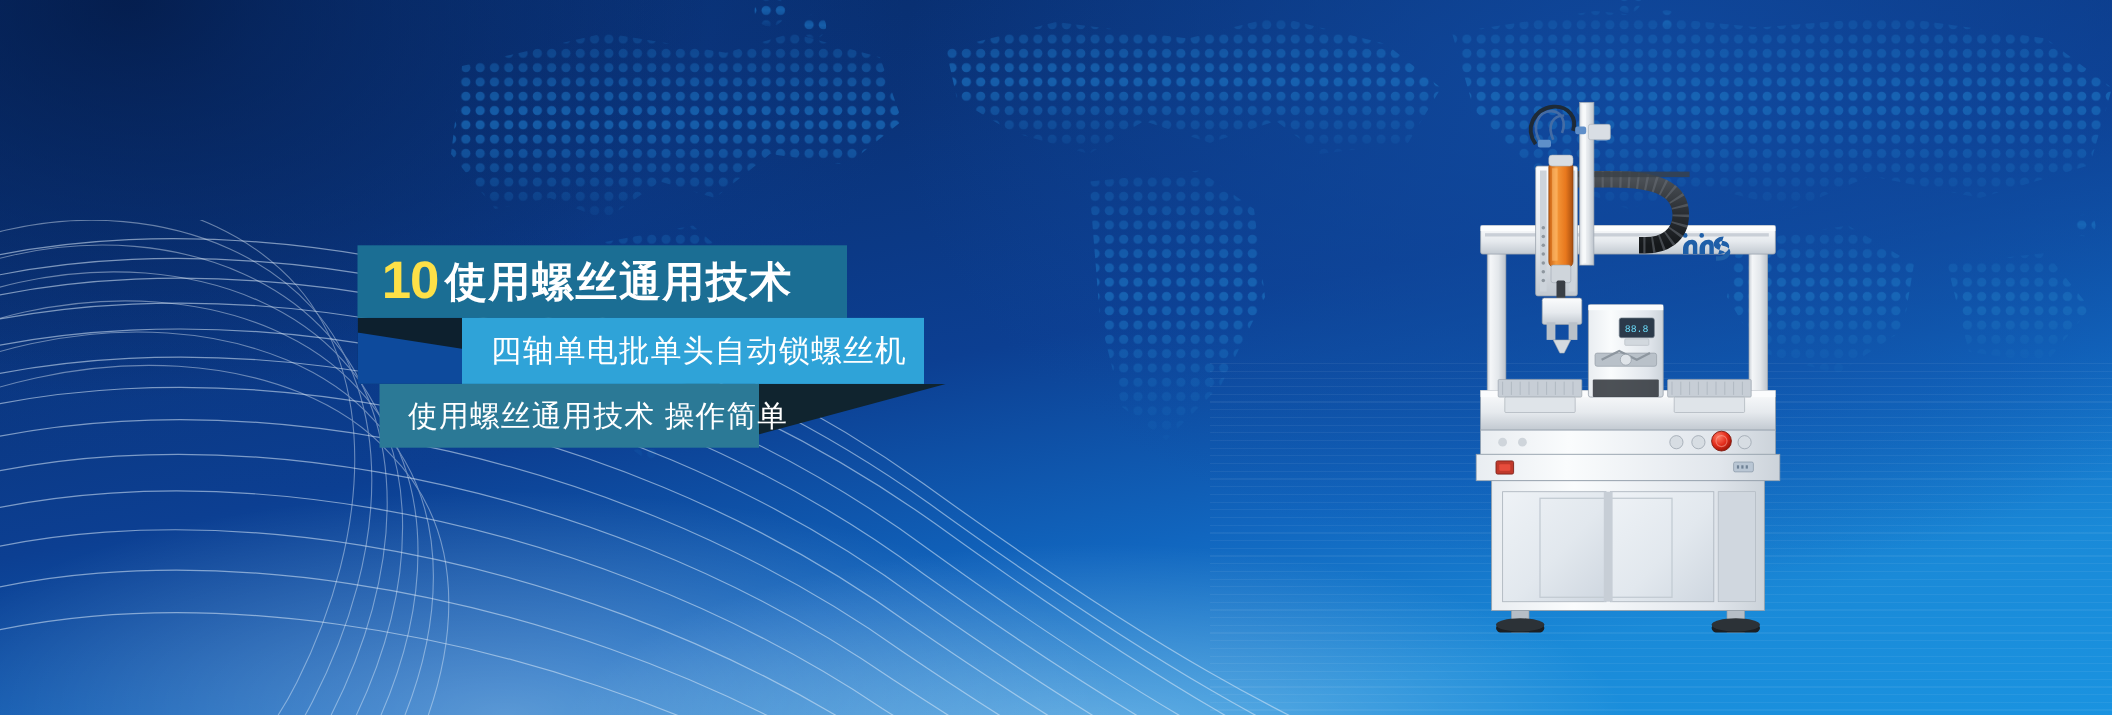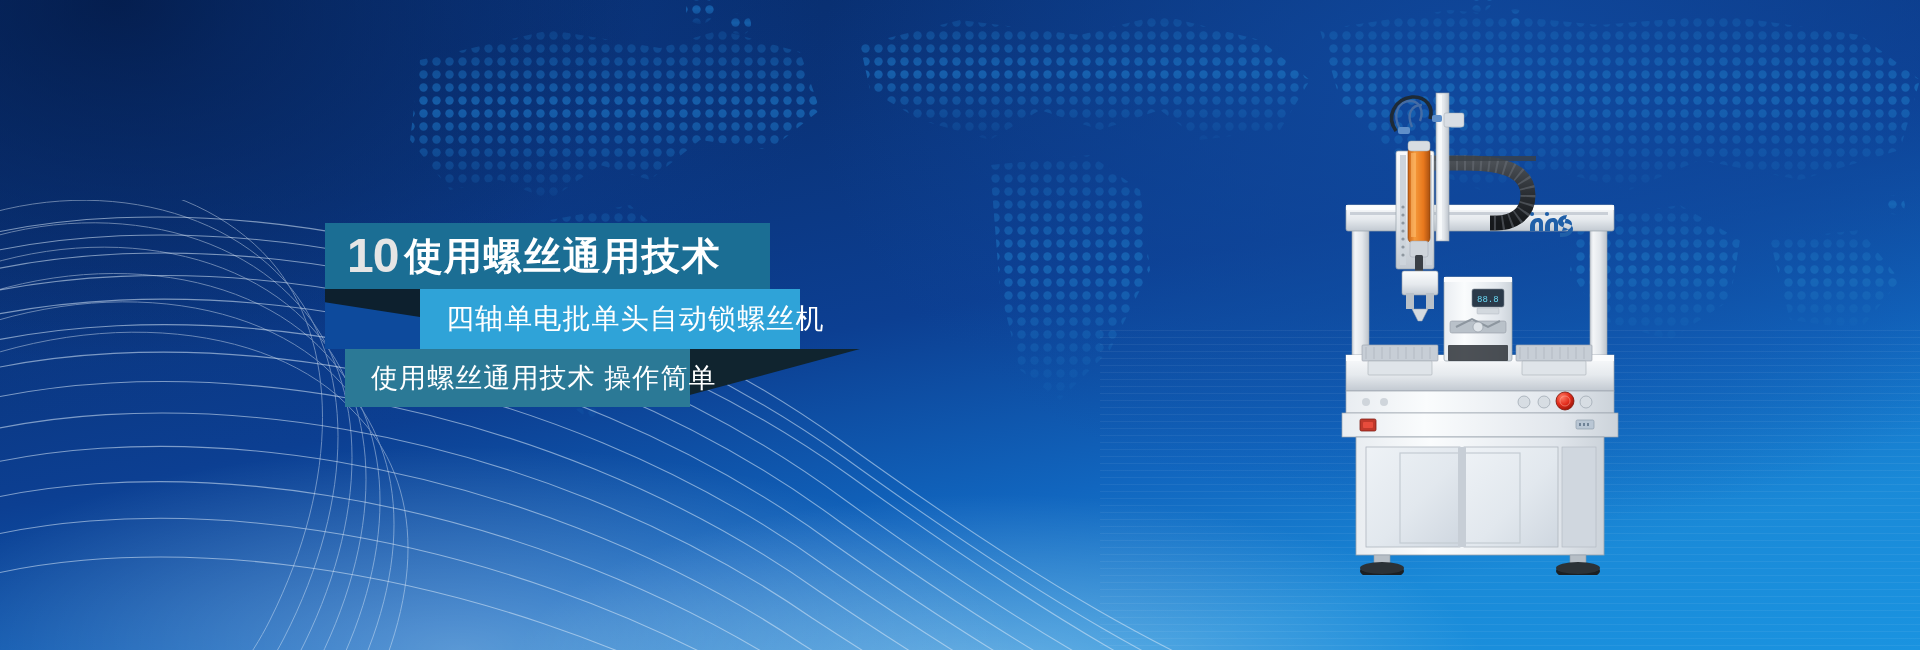--- a/index.html
+++ b/index.html
@@ -71,21 +71,21 @@
 
   
   #band1{
     left:0;top:0;width:445px;height:66px;
     background:#1b6e94;
     padding-left:22px;
     box-sizing:border-box;
     font-size:39px;font-weight:700;
   }
   #band1 .num{
-    color:#e5e5e5;
+    color:#fde047;
     font-size:48px;font-weight:800;
     letter-spacing:-.02em;
     margin-right:6px;
     line-height:1;
   }
   #band1 .txt{font-size:38px;font-weight:700;}
 
   
   #wedge{
     position:absolute;left:0;top:66px;
@@ -95,21 +95,21 @@
   }
   #wedge2{
     position:absolute;left:0;top:66px;
     width:300px;height:60px;
     background:#0d4a9c;
     clip-path:polygon(0 22%,100% 100%,0 100%);
   }
 
   
   #band2{
-    left:95px;top:66px;width:380px;height:60px;
+    left:95px;top:66px;width:420px;height:60px;
     background:#2fa3d8;
     padding-left:26px;
     box-sizing:border-box;
     font-size:28px;font-weight:500;
   }
 
   
   #wedge3{
     position:absolute;left:320px;top:126px;
     width:215px;height:58px;

